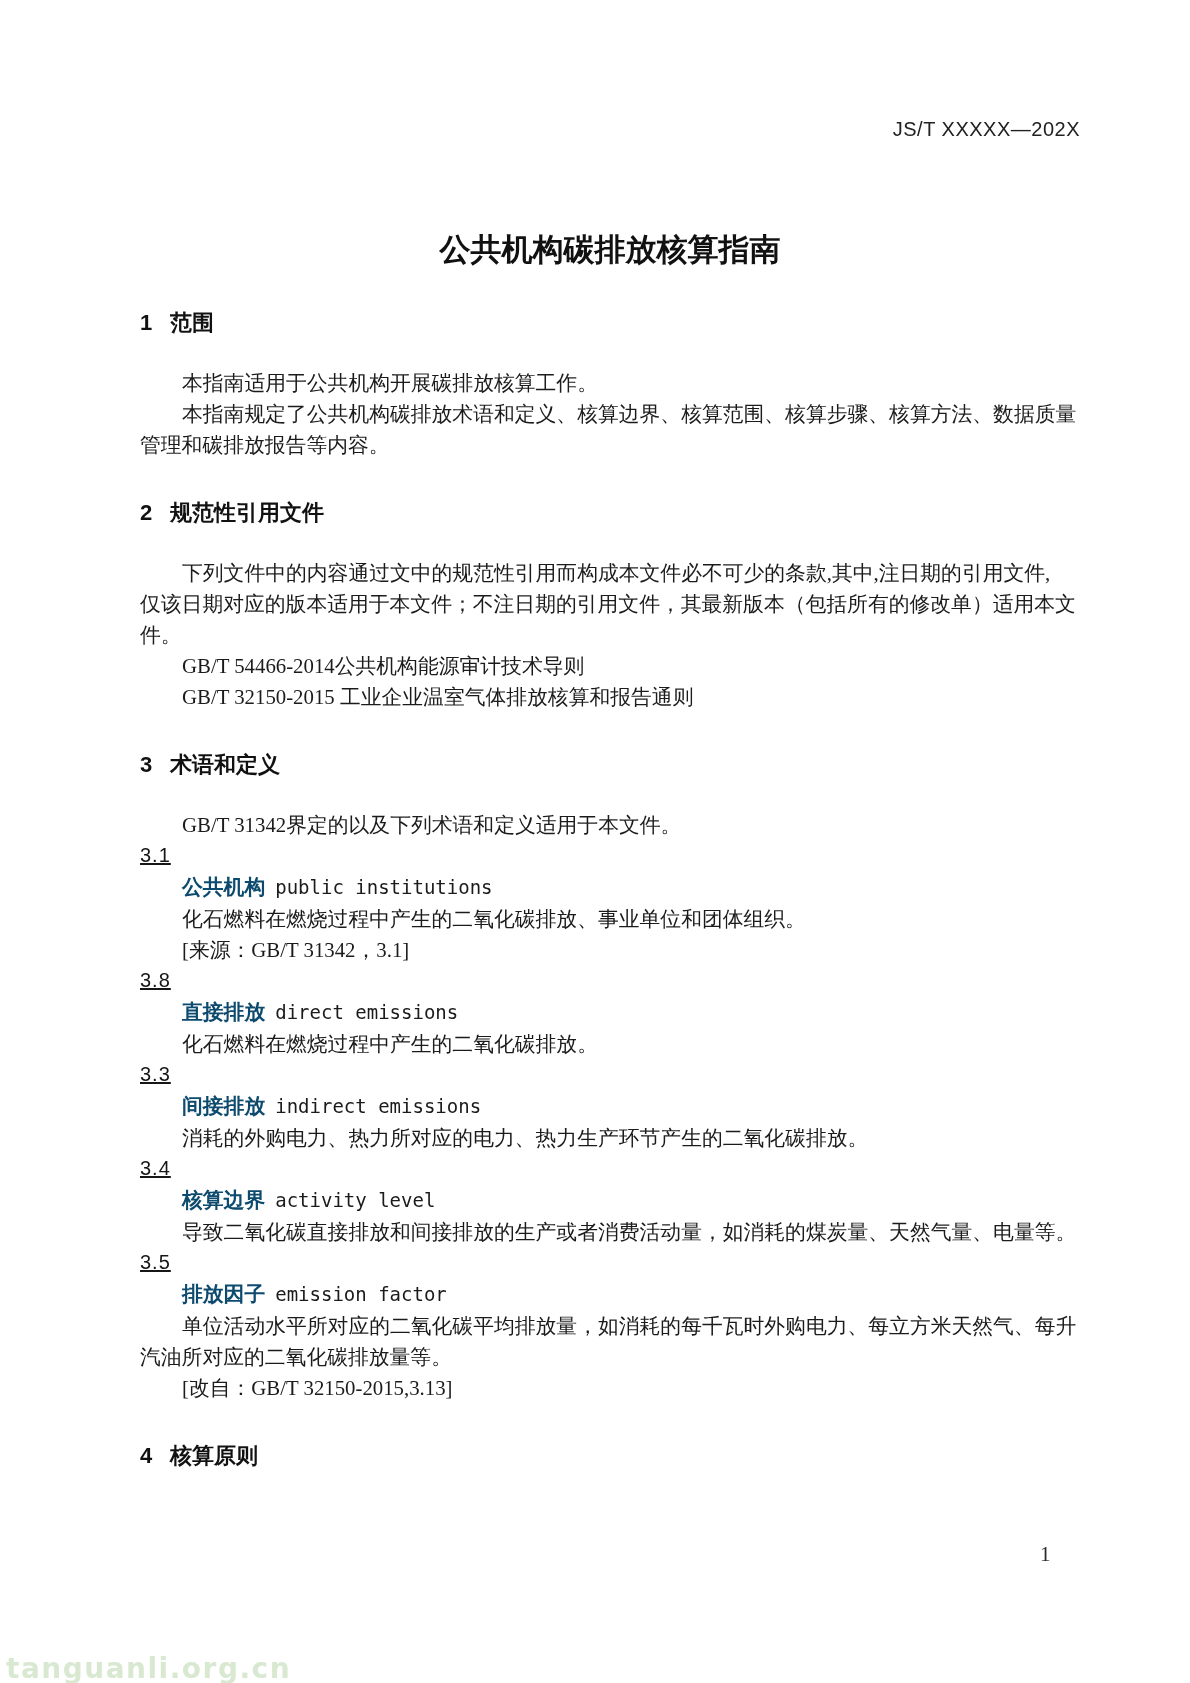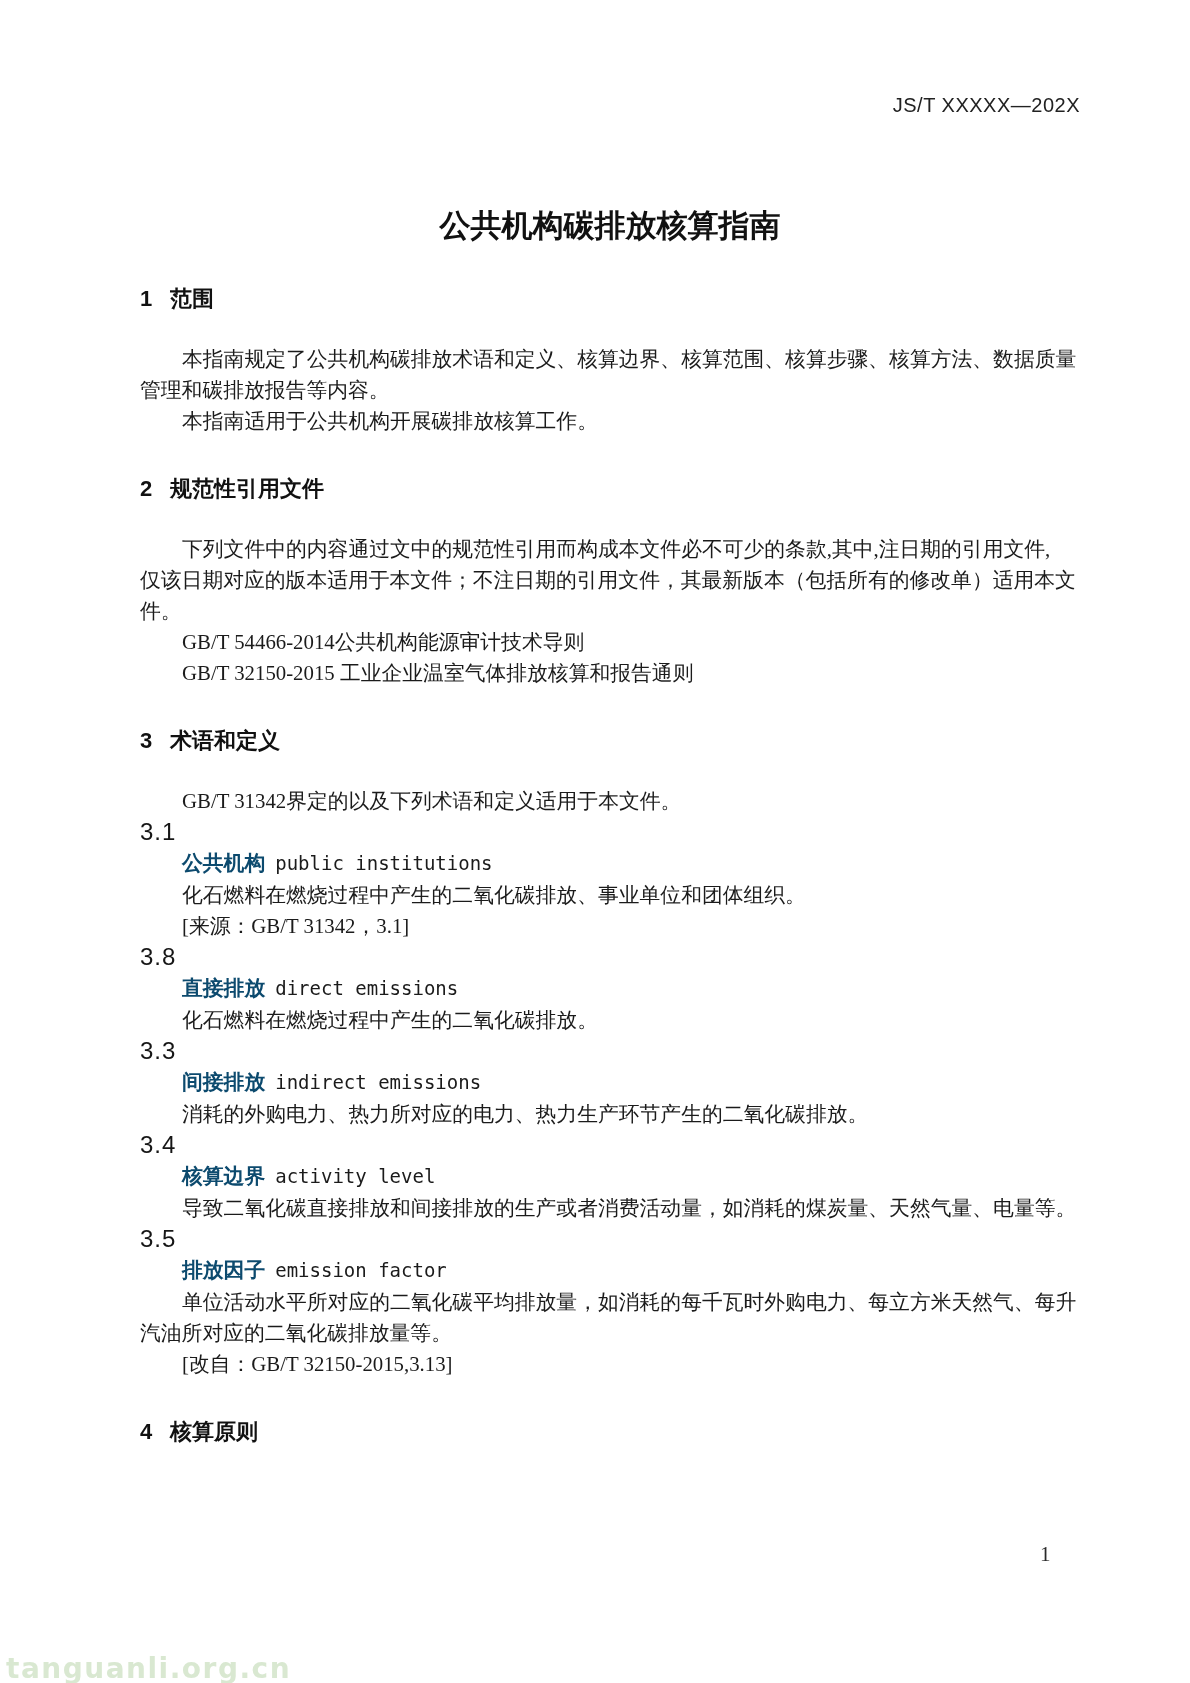--- a/index.html
+++ b/index.html
@@ -6,21 +6,21 @@
   .page {
     position:relative;
     width:1190px; height:1683px;
     margin:0 auto;
     background:#ffffff;
     overflow:hidden;
     font-family:"Liberation Serif","DejaVu Serif",serif;
     font-size:20.8px;
     color:#1b1b1b;
   }
-  .content { padding:92px 110px 0 140px; }
+  .content { padding:116px 110px 0 140px; }
 
   .doc-code {
     text-align:right;
     font-family:"Liberation Sans",sans-serif;
     font-size:20px; line-height:26px;
     letter-spacing:0.5px;
     color:#222;
   }
 
   .doc-title {
@@ -52,23 +52,24 @@
   }
   .ref {
     margin:0;
     line-height:31px;
     padding-left:42px;
   }
 
   .term-num {
     line-height:31px;
     font-family:"Liberation Sans",sans-serif;
-    font-size:24px;
+    font-size:20px;
     letter-spacing:1px;
     color:#161616;
+    text-decoration:underline;
   }
   .term-name { padding-left:42px; line-height:31px; }
   .term-name .zh {
     font-family:"Liberation Sans",sans-serif;
     font-weight:700;
     font-size:20.8px;
     color:#0c4a6e;
   }
   .term-name .en {
     font-family:"DejaVu Sans Mono",monospace;
@@ -110,23 +111,23 @@
 <div class="page">
   <div class="content">
 
     <div class="doc-code">JS/T XXXXX—202X</div>
 
     <div class="doc-title">公共机构碳排放核算指南</div>
 
     <div class="sec-h first">
       <span class="num">1</span><span>范围</span>
     </div>
+    <p class="para">本指南适用于公共机构开展碳排放核算工作。</p>
     <p class="para">本指南规定了公共机构碳排放术语和定义、核算边界、核算范围、核算步骤、核算方法、数据质量
 管理和碳排放报告等内容。</p>
-    <p class="para">本指南适用于公共机构开展碳排放核算工作。</p>
 
     <div class="sec-h">
       <span class="num">2</span><span>规范性引用文件</span>
     </div>
     <p class="para">下列文件中的内容通过文中的规范性引用而构成本文件必不可少的条款,其中,注日期的引用文件,
 仅该日期对应的版本适用于本文件；不注日期的引用文件，其最新版本（包括所有的修改单）适用本文
 件。</p>
     <p class="ref">GB/T 54466-2014公共机构能源审计技术导则</p>
     <p class="ref">GB/T 32150-2015 工业企业温室气体排放核算和报告通则</p>
 

